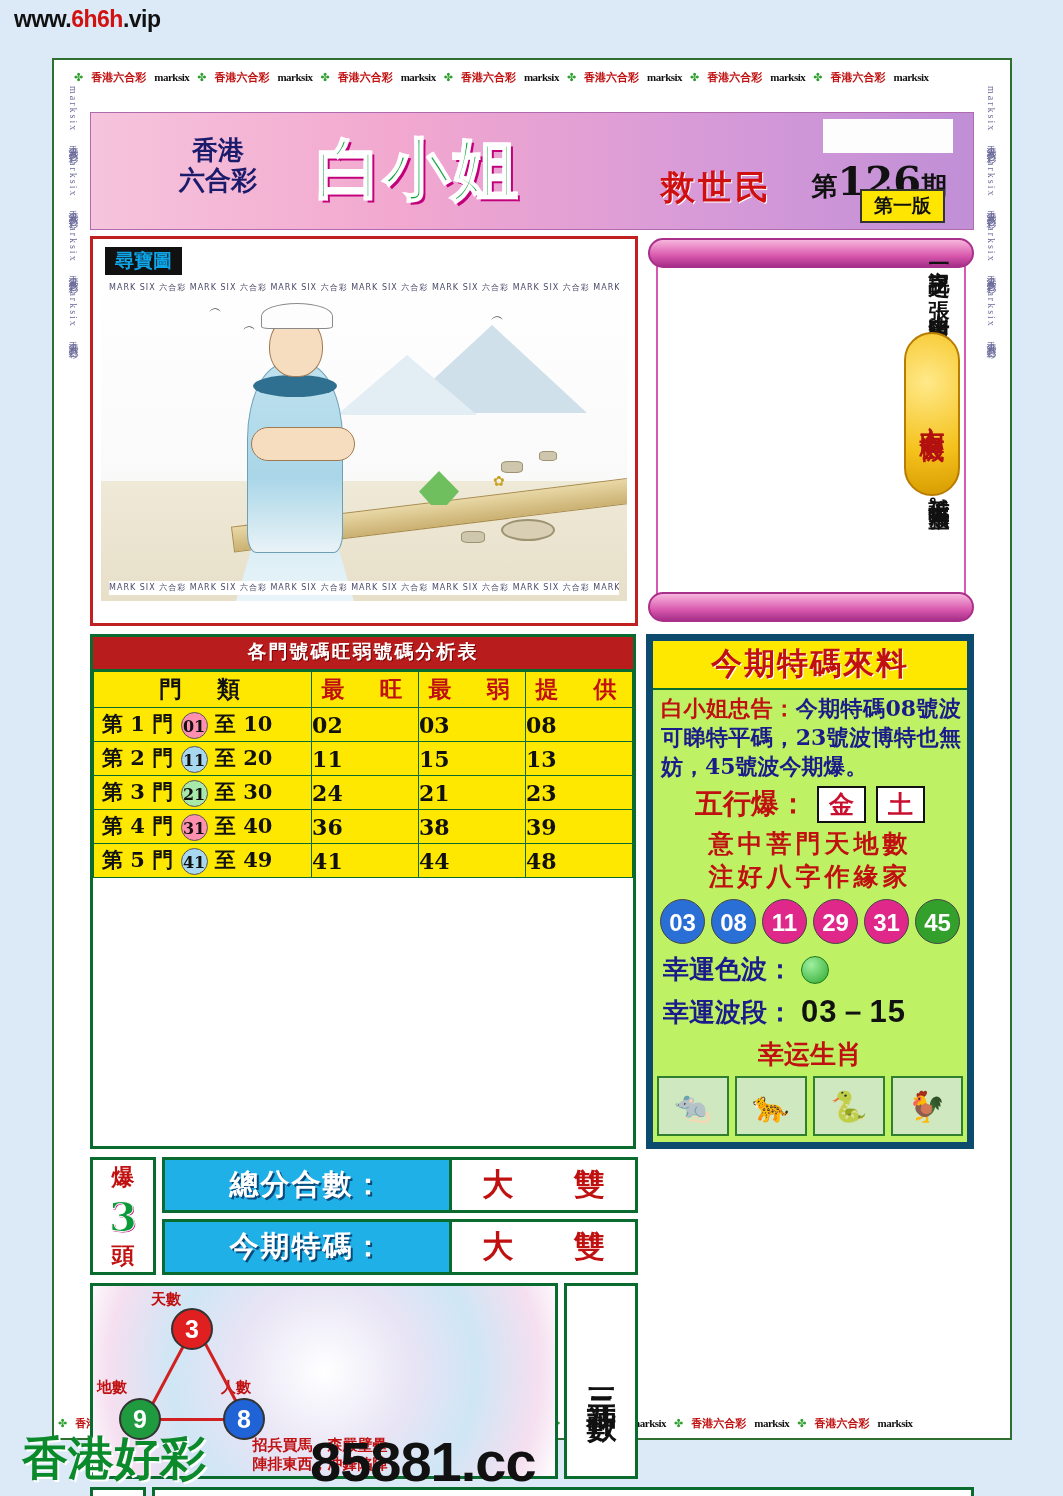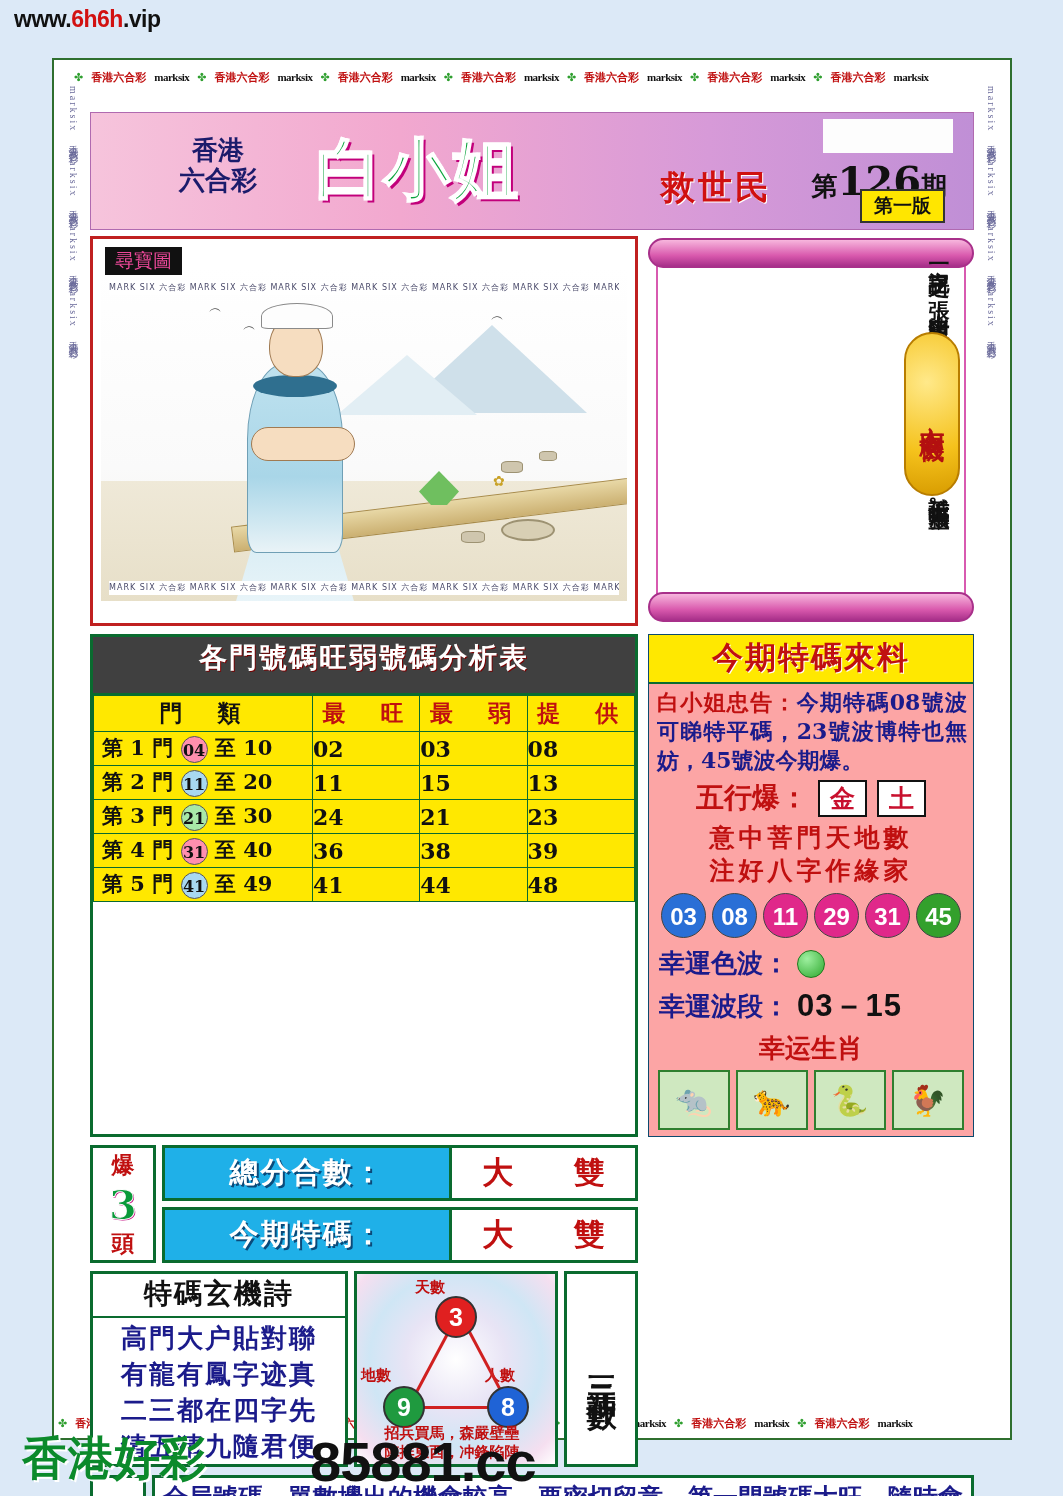--- a/index.html
+++ b/index.html
@@ -122,23 +122,23 @@
   }
   .pic-box {
     width:548px; height:390px;
     border:3px solid #c02020;
     background:#ffffff;
     position:relative;
     padding:18px 6px 16px 6px;
   }
   .pic-label {
     position:absolute; left:10px; top:6px;
-    background:#111; color:#ec4899;
-    font-family:"DejaVu Serif","Liberation Serif",serif;
-    font-weight:normal; font-size:19px;
+    background:#111; color:#0ea5e9;
+    font-family:"DejaVu Serif","Liberation Serif",serif;
+    font-weight:bold; font-size:19px;
     padding:1px 10px;
     border:2px solid #fff;
     z-index:3;
   }
   .pic-inner {
     position:absolute; left:8px; top:28px; right:8px; bottom:22px;
     background:linear-gradient(180deg,#fdfdfd 0%, #f2f2f2 55%, #e8e8e4 100%);
     overflow:hidden;
   }
   .pic-strip-h {
@@ -251,24 +251,24 @@
     font-weight:bold; font-size:25px; color:#b31010;
     display:flex; align-items:center; justify-content:center;
     letter-spacing:4px;
     z-index:4;
   }
 
   
   .mid { display:flex; gap:10px; margin-top:8px; }
   .table-box { width:548px; border:3px solid #0a6b2f; background:#fff; }
   .table-title {
-    background:#404040; color:#ffffff;
-    font-family:"DejaVu Serif","Liberation Serif",serif;
-    font-weight:bold; font-size:28px; text-align:center;
-    padding:2px 0 16px; letter-spacing:2px;
+    background:#b91c1c; color:#ffffff;
+    font-family:"DejaVu Serif","Liberation Serif",serif;
+    font-weight:bold; font-size:19px; text-align:center;
+    padding:2px 0 4px; letter-spacing:2px;
     border-bottom:2px solid #0a6b2f;
     text-shadow:1px 1px 0 #7a0000;
   }
   table.anal { width:100%; border-collapse:collapse; background:#ffe800; }
   table.anal th {
     font-family:"DejaVu Serif","Liberation Serif",serif;
     font-size:23px; color:#c01010; font-weight:bold;
     padding:2px 0; border:1px solid #0a6b2f;
     letter-spacing:6px;
   }
@@ -282,21 +282,21 @@
   .ball {
     display:inline-block; width:27px; height:27px; line-height:27px;
     border-radius:50%; text-align:center; font-size:16px; color:#111;
     border:1px solid #555; vertical-align:middle;
   }
   .ball.red { background:#ff8fae; }
   .ball.blue { background:#a8d8f0; }
   .ball.green { background:#a8e8a8; }
 
   
-  .info-box { flex:1; border:1px solid #0c4a6e; background:#fca5a5; position:relative; }
+  .info-box { flex:1; border:7px solid #0c4a6e; background:#bef264; position:relative; }
   .info-title {
     background:#ffe800; color:#c01010;
     font-family:"DejaVu Serif","Liberation Serif",serif;
     font-weight:bold; font-size:31px; text-align:center;
     padding:2px 0 3px; letter-spacing:2px;
     border-bottom:2px solid #0a6b2f;
     text-shadow:1px 1px 0 #fff;
   }
   .info-advice {
     font-family:"DejaVu Serif","Liberation Serif",serif;
@@ -559,21 +559,21 @@
           <thead>
             <tr>
               <th class="c1">門　類</th>
               <th>最　旺</th>
               <th>最　弱</th>
               <th>提　供</th>
             </tr>
           </thead>
           <tbody id="anal-body">
               <tr>
-                <td class="gate">第 1 門 <span class="ball red">04</span> 至 <span>10</span></td>
+                <td class="gate">第 1 門 <span class="ball red">01</span> 至 <span>10</span></td>
                 <td>02</td>
                 <td>03</td>
                 <td>08</td>
               </tr>
               <tr>
                 <td class="gate">第 2 門 <span class="ball blue">11</span> 至 <span>20</span></td>
                 <td>11</td>
                 <td>15</td>
                 <td>13</td>
               </tr>
@@ -659,29 +659,20 @@
               <span class="lbl">今期特碼：</span>
               <span class="val">
                 <span>大</span>
                 <span>雙</span>
               </span>
             </div>
           </div>
         </div>
 
         <div class="poem-row">
-          <div class="poem-box">
-            <div class="poem-title">特碼玄機詩</div>
-            <div class="poem-lines">
-              <div>高門大户貼對聯</div>
-              <div>有龍有鳳字迹真</div>
-              <div>二三都在四字先</div>
-              <div>猜五猜九隨君便</div>
-            </div>
-          </div>
 
           <div class="tri-box">
             <div class="tri-label" style="left:58px; top:4px;">天數</div>
             <div class="tri-label" style="left:4px; top:92px;">地數</div>
             <div class="tri-label" style="left:128px; top:92px;">人數</div>
             <div class="tri-line" style="left:96px; top:48px; width:100px; transform:rotate(118deg);"></div>
             <div class="tri-line" style="left:108px; top:48px; width:100px; transform:rotate(62deg);"></div>
             <div class="tri-line" style="left:50px; top:132px; width:92px;"></div>
             <div class="tri-node t">3</div>
             <div class="tri-node l">9</div>

